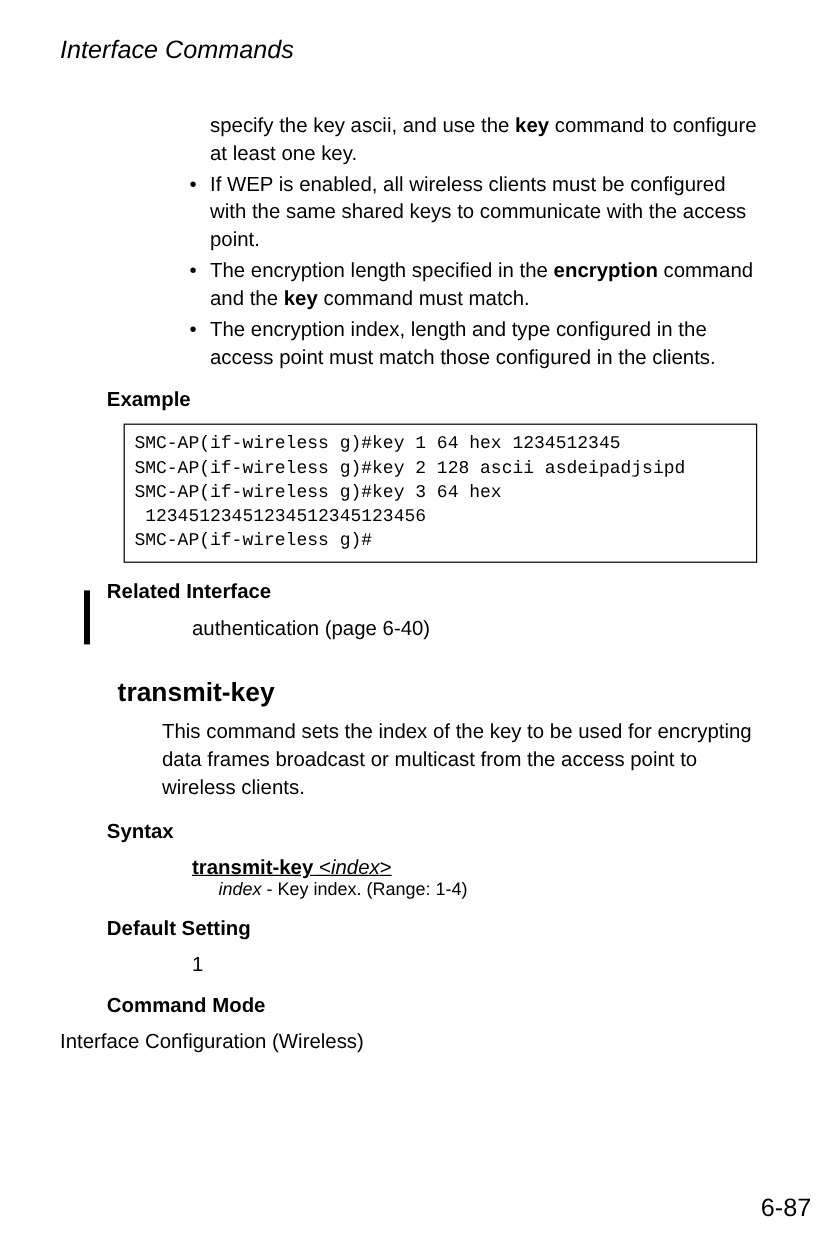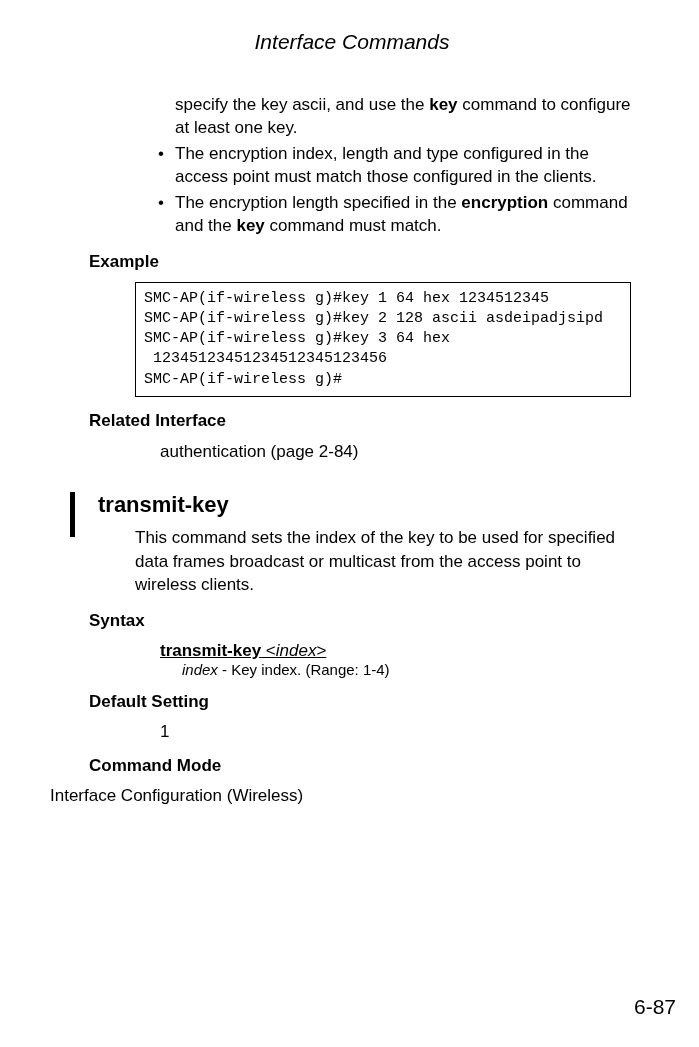--- a/index.html
+++ b/index.html
@@ -10,21 +10,21 @@
     body {
       width: 699px;
       height: 1047px;
       background: #ffffff;
       font-family: Arial, Helvetica, sans-serif;
       color: #000;
       position: relative;
       padding: 30px 40px 30px 50px;
     }
     .header-title {
-      text-align: center;
+      text-align: left;
       font-style: italic;
       font-size: 21px;
       margin-bottom: 40px;
       margin-right: 5px;
     }
     .body-text {
       font-size: 17px;
       line-height: 1.35;
       margin-left: 125px;
       margin-right: 25px;
@@ -51,21 +51,21 @@
       font-weight: bold;
     }
     .section-heading {
       font-size: 17px;
       font-weight: bold;
       margin-left: 39px;
       margin-top: 14px;
       margin-bottom: 10px;
     }
     .code-block {
-      margin-left: 85px;
+      margin-left: 53px;
       margin-right: 28px;
       border: 1px solid #000;
       padding: 6px 8px;
       font-family: "Courier New", Courier, monospace;
       font-size: 15px;
       line-height: 1.35;
       white-space: pre;
       margin-bottom: 10px;
     }
     .related-content {
@@ -136,45 +136,46 @@
 </head>
 <body>
 
 <div class="header-title">Interface Commands</div>
 
 <p class="body-text">
   <span>specify the key ascii, and use the </span><span class="bold">key</span><span> command to configure at least one key.</span>
 </p>
 
 <ul class="bullet-list">
-  <li>The encryption index, length and type configured in the access point must match those configured in the clients.</li>
+  <li>If WEP is enabled, all wireless clients must be configured with the same shared keys to communicate with the access point.</li>
   <li>
     <span>The encryption length specified in the </span><span class="bold">encryption</span><span> command and the </span><span class="bold">key</span><span> command must match.</span>
   </li>
+  <li>The encryption index, length and type configured in the access point must match those configured in the clients.</li>
 </ul>
 
 <div class="section-heading">Example</div>
 
 <div class="code-block">SMC-AP(if-wireless g)#key 1 64 hex 1234512345
 SMC-AP(if-wireless g)#key 2 128 ascii asdeipadjsipd
 SMC-AP(if-wireless g)#key 3 64 hex
  12345123451234512345123456
 SMC-AP(if-wireless g)#</div>
 
 <div class="section-heading">Related Interface</div>
 
 <div class="change-bar bar1"></div>
 
 <div class="related-content">
-  <div>authentication (page 2-84)</div>
+  <div>authentication (page 6-40)</div>
 </div>
 
 <div class="command-title">transmit-key</div>
 
-<p class="command-desc">This command sets the index of the key to be used for specified data frames broadcast or multicast from the access point to wireless clients.</p>
+<p class="command-desc">This command sets the index of the key to be used for encrypting data frames broadcast or multicast from the access point to wireless clients.</p>
 
 <div class="section-heading">Syntax</div>
 
 <div class="syntax-line">
   <span class="cmd">transmit-key</span><span> &lt;</span><span class="arg">index</span><span>&gt;</span>
 </div>
 
 <div class="param-line">
   <span class="param">index</span><span> - Key index. (Range: 1-4)</span>
 </div>

